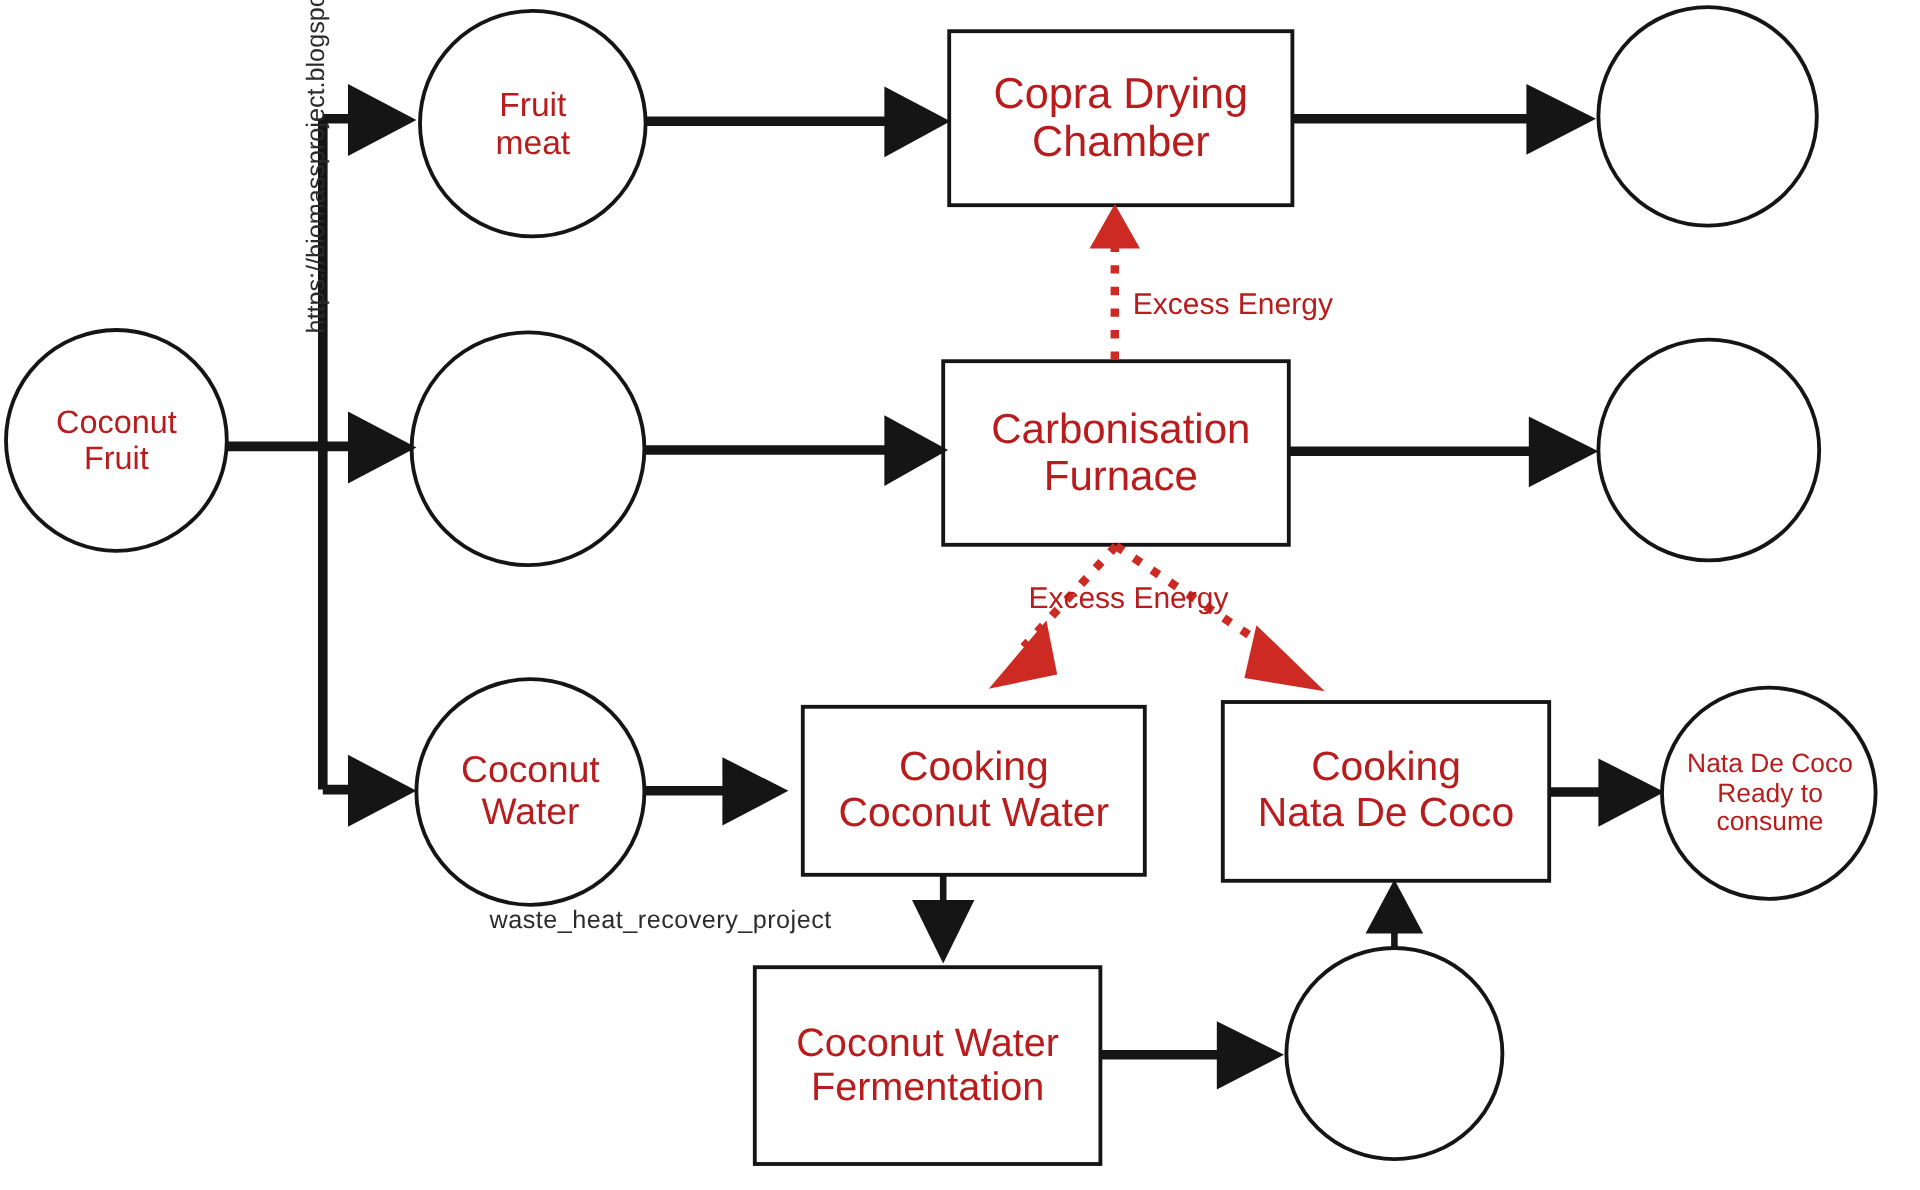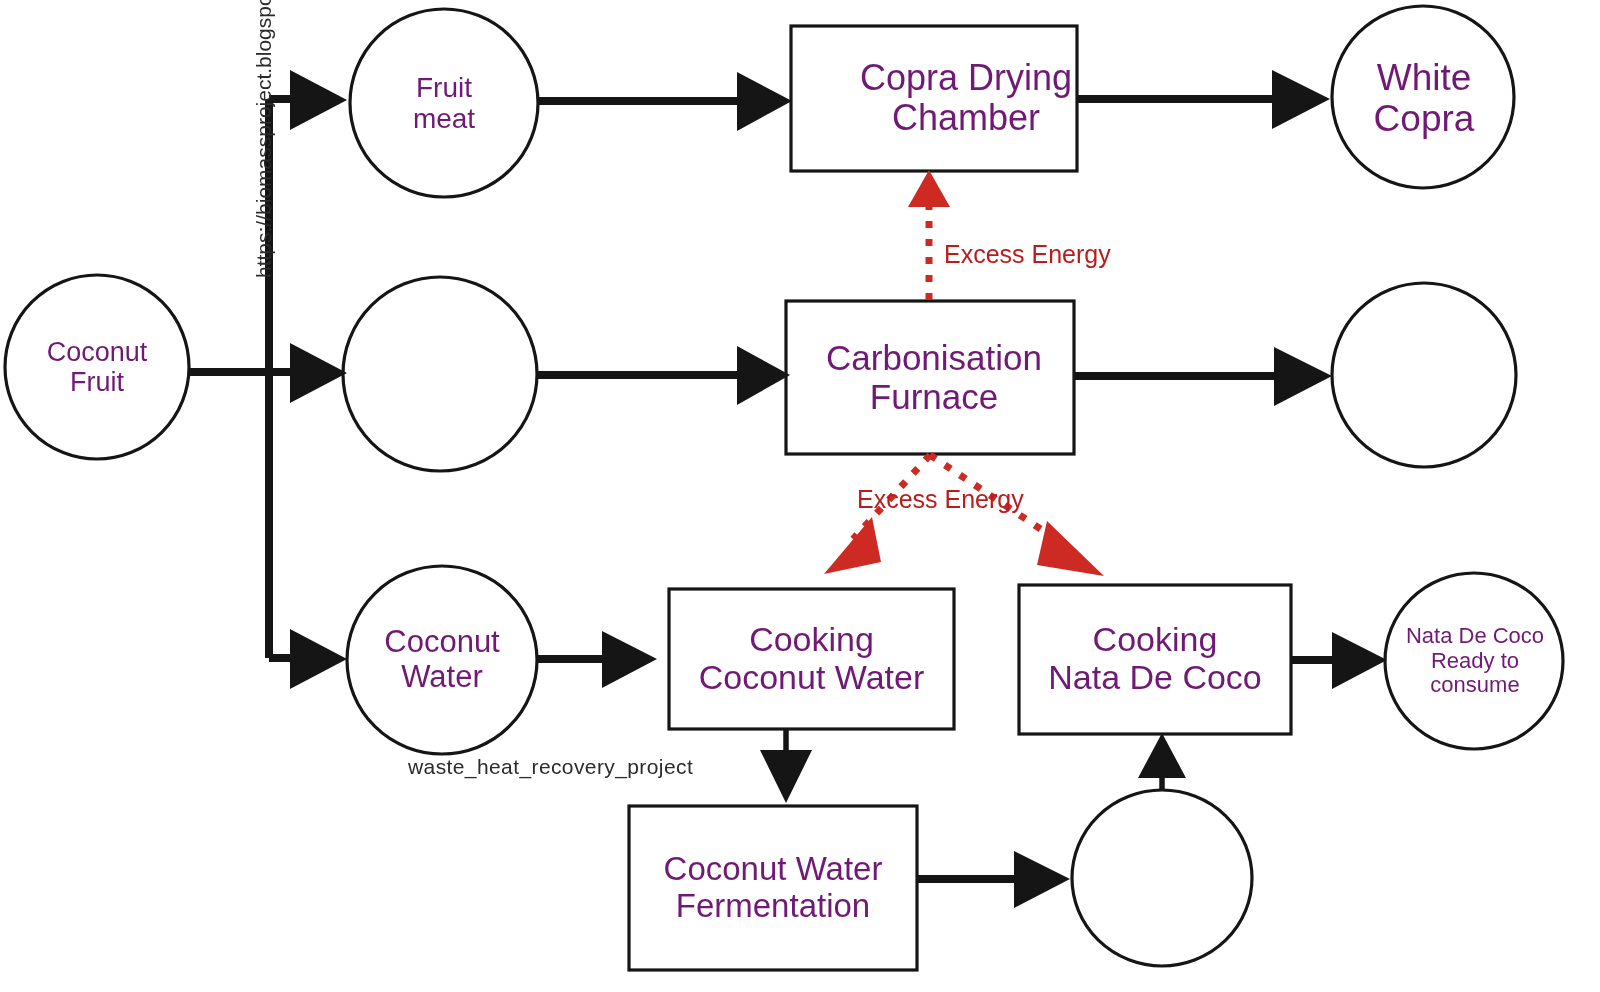--- a/index.html
+++ b/index.html
@@ -25,21 +25,21 @@
     fill: #ffffff;
     stroke: #151515;
     stroke-width: 3.2;
   }
   .node-label {
     position: absolute;
     display: flex;
     align-items: center;
     justify-content: center;
     text-align: center;
-    color: #701a75;
+    color: #b91c1c;
     font-family: "Liberation Sans", sans-serif;
     line-height: 1.12;
     white-space: pre-line;
     pointer-events: none;
   }
   .edge-line {
     stroke: #151515;
     stroke-width: 8;
     fill: none;
   }
@@ -195,28 +195,26 @@
   <div class="node-label" style="left:17px; top:317px; width:160px; height:100px; font-size:27px;">Coconut
 Fruit</div>
 
   <div class="node-label" style="left:364px; top:53px; width:160px; height:100px; font-size:28px;">Fruit
 meat</div>
 
 
   <div class="node-label" style="left:357px; top:606px; width:170px; height:108px; font-size:31px;">Coconut
 Water</div>
 
-  <div class="node-label" style="left:791px; top:44px; width:286px; height:108px; font-size:36px;margin-left:32px;">Copra Drying
+  <div class="node-label" style="left:791px; top:44px; width:286px; height:108px; font-size:36px;">Copra Drying
 Chamber</div>
 
   <div class="node-label" style="left:786px; top:322px; width:296px; height:110px; font-size:35px;">Carbonisation
 Furnace</div>
 
-  <div class="node-label" style="left:1338px; top:44px; width:172px; height:108px; font-size:37px;">White
-Copra</div>
 
 
   <div class="node-label" style="left:669px; top:606px; width:285px; height:104px; font-size:34px;">Cooking
 Coconut Water</div>
 
   <div class="node-label" style="left:1015px; top:606px; width:280px; height:104px; font-size:34px;">Cooking
 Nata De Coco</div>
 
   <div class="node-label" style="left:1386px; top:611px; width:178px; height:100px; font-size:22px;">Nata De Coco
 Ready to

